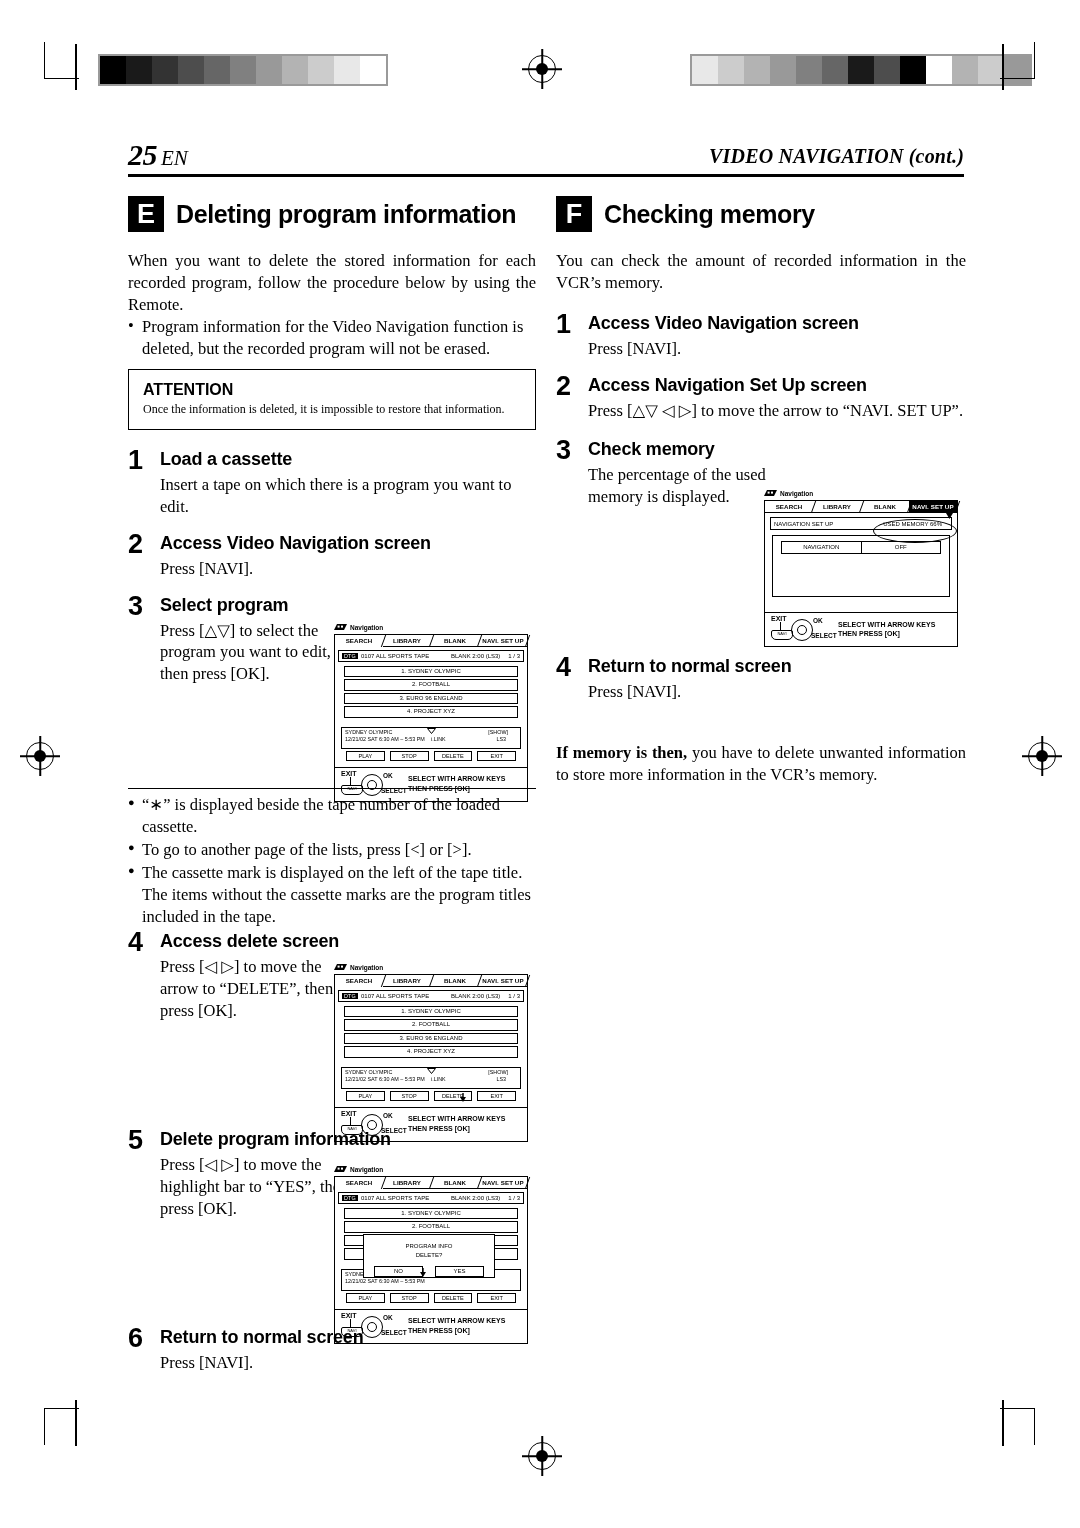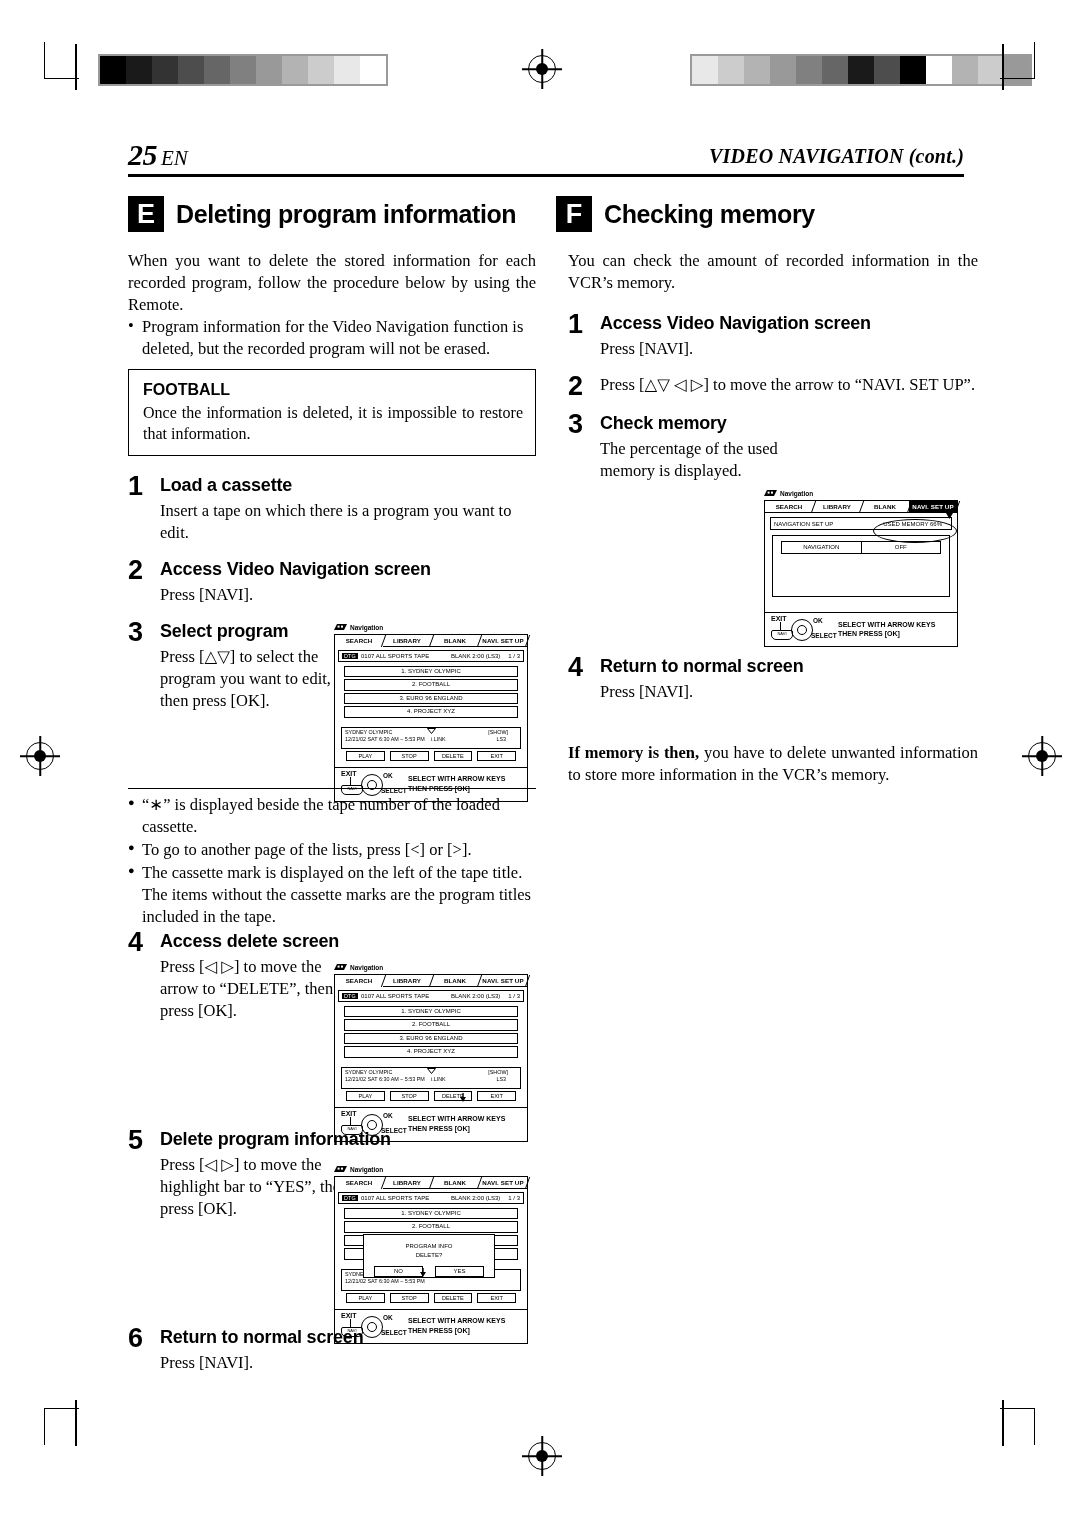--- a/index.html
+++ b/index.html
@@ -34,32 +34,32 @@
   .sec .box{display:inline-block;width:36px;height:36px;background:#000;color:#fff;
       font-family:"Liberation Sans",sans-serif;font-weight:bold;font-size:27px;
       text-align:center;line-height:36px;vertical-align:middle;}
   .sec .ttl{display:inline-block;margin-left:12px;vertical-align:middle;
       font-family:"Liberation Sans",sans-serif;font-weight:bold;font-size:25px;
       letter-spacing:-.4px;}
 
   
   .col{position:absolute;font-size:16.5px;line-height:1.33;}
   .colL{left:128px;width:408px;}
-  .colR{left:556px;width:410px;margin-left:12px;}
+  .colR{left:556px;width:410px;}
   p{margin:0 0 0 0;text-align:justify;}
   ul.bul{list-style:none;margin:0;padding:0;}
   ul.bul li{position:relative;padding-left:14px;margin-bottom:1px;}
   ul.bul li:before{content:"\2022";position:absolute;left:0;top:-1px;}
   ul.dot li:before{content:"\25CF";font-size:11px;top:1px;}
 
   
   .attn{border:1.4px solid #000;padding:9px 12px 11px 14px;margin-top:9px;}
   .attn .t{font-family:"Liberation Sans",sans-serif;font-weight:bold;font-size:16px;
            margin-bottom:2px;}
-  .attn p{font-size:16px;}
+  .attn p{font-size:12px;}
 
   
   .step{position:relative;padding-left:32px;margin-top:14px;}
   .step .n{position:absolute;left:0;top:-5px;font-family:"Liberation Sans",sans-serif;
            font-weight:bold;font-size:27px;}
   .step .h{font-family:"Liberation Sans",sans-serif;font-weight:bold;font-size:18px;
            letter-spacing:-.2px;margin-bottom:2px;}
   .step .b{font-size:16.5px;}
   .step .bnarrow{width:200px;}
 
@@ -194,21 +194,21 @@
   <div class="sec" style="left:556px;top:196px;">
     <span class="box">F</span><span class="ttl">Checking memory</span>
   </div>
 
   <div class="col colL" style="top:250px;">
     <p>When you want to delete the stored information for each recorded program, follow the procedure below by using the Remote.</p>
     <ul class="bul">
       <li>Program information for the Video Navigation function is deleted, but the recorded program will not be erased.</li>
     </ul>
     <div class="attn">
-      <div class="t">FOOTBALL</div>
+      <div class="t">ATTENTION</div>
       <p>Once the information is deleted, it is impossible to restore that information.</p>
     </div>
 
     <div class="step" style="margin-top:18px;">
       <span class="n">1</span>
       <div class="h">Load a cassette</div>
       <div class="b">Insert a tape on which there is a program you want to edit.</div>
     </div>
 
     <div class="step">
@@ -488,20 +488,21 @@
     <p>You can check the amount of recorded information in the VCR’s memory.</p>
 
     <div class="step" style="margin-top:18px;">
       <span class="n">1</span>
       <div class="h">Access Video Navigation screen</div>
       <div class="b">Press [NAVI].</div>
     </div>
 
     <div class="step">
       <span class="n">2</span>
+      <div class="h">Access Navigation Set Up screen</div>
       <div class="b">Press [△▽ ◁ ▷] to move the arrow to “NAVI. SET UP”.</div>
     </div>
 
     <div class="step" style="margin-top:16px;">
       <span class="n">3</span>
       <div class="h">Check memory</div>
       <div class="b" style="width:180px;">The percentage of the used memory is displayed.</div>
     </div>
   </div>
 

